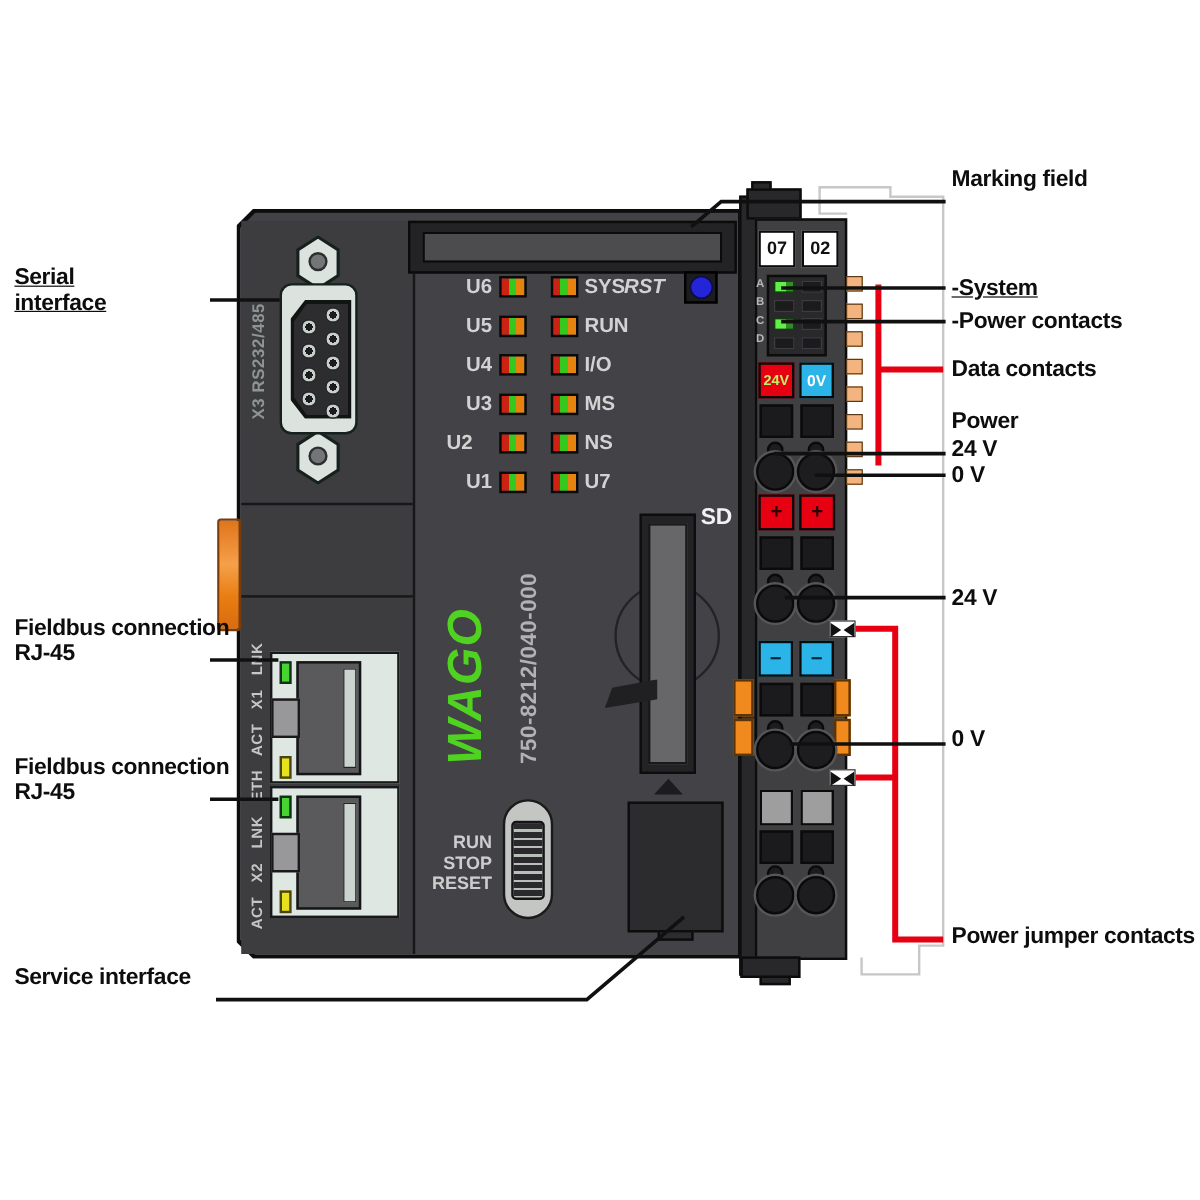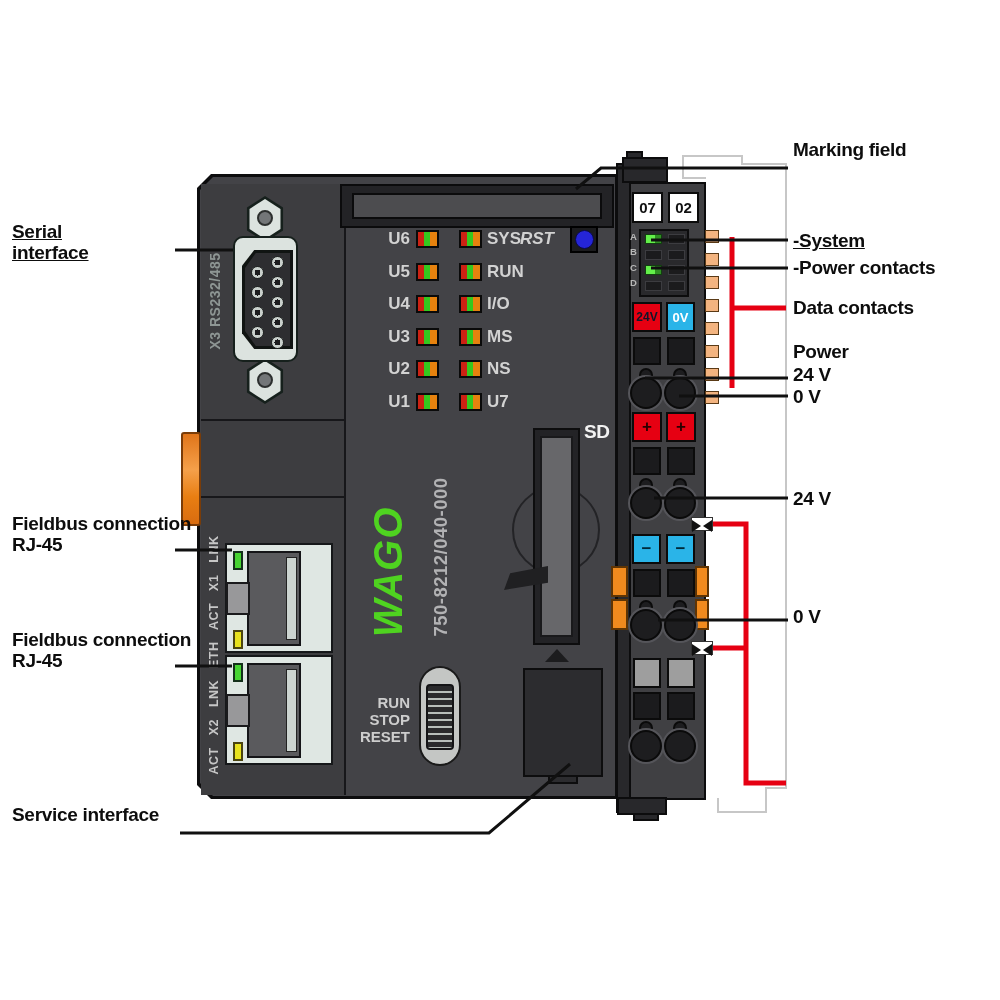--- a/index.html
+++ b/index.html
@@ -101,21 +101,21 @@
   <div class="ledlabel" style="left:372px;top:294px;width:38px;text-align:right;">U4</div>
   <div class="led" style="left:416px;top:295px;"></div>
   <div class="led" style="left:459px;top:295px;"></div>
   <div class="ledlabel" style="left:487px;top:294px;width:60px;">I/O</div>
 
   <div class="ledlabel" style="left:372px;top:327px;width:38px;text-align:right;">U3</div>
   <div class="led" style="left:416px;top:328px;"></div>
   <div class="led" style="left:459px;top:328px;"></div>
   <div class="ledlabel" style="left:487px;top:327px;width:60px;">MS</div>
 
-  <div class="ledlabel" style="left:372px;top:359px;width:38px;text-align:right;">U2</div>
+  <div class="ledlabel" style="left:372px;top:359px;width:38px;">U2</div>
   <div class="led" style="left:416px;top:360px;"></div>
   <div class="led" style="left:459px;top:360px;"></div>
   <div class="ledlabel" style="left:487px;top:359px;width:60px;">NS</div>
 
   <div class="ledlabel" style="left:372px;top:392px;width:38px;text-align:right;">U1</div>
   <div class="led" style="left:416px;top:393px;"></div>
   <div class="led" style="left:459px;top:393px;"></div>
   <div class="ledlabel" style="left:487px;top:392px;width:60px;">U7</div>
 
   <div class="ledlabel" style="left:520px;top:229px;width:46px;text-align:left;font-style:italic;">RST</div>
@@ -192,21 +192,21 @@
   <div class="tletter" style="left:629px;top:277px;">D</div>
   <div class="tled on" style="left:645px;top:234px;"></div>
   <div class="tled off" style="left:668px;top:234px;"></div>
   <div class="tled off" style="left:645px;top:250px;"></div>
   <div class="tled off" style="left:668px;top:250px;"></div>
   <div class="tled on" style="left:645px;top:265px;"></div>
   <div class="tled off" style="left:668px;top:265px;"></div>
   <div class="tled off" style="left:645px;top:281px;"></div>
   <div class="tled off" style="left:668px;top:281px;"></div>
 
-  <div class="redsq" style="left:632px;top:302px;font-size:12px;color:#0f172a;">
+  <div class="redsq" style="left:632px;top:302px;font-size:12px;color:#bef264;">
     <span>24V</span>
   </div>
   <div class="bluesq" style="left:666px;top:302px;font-size:13px;color:#ffffff;">
     <span>0V</span>
   </div>
 
   <div class="dsq" style="left:633px;top:337px;"></div>
   <div class="dsq" style="left:667px;top:337px;"></div>
   <div class="kh" style="left:629px;top:368px;">
       <div class="small"></div>
@@ -319,13 +319,14 @@
 
   <div class="lbl" style="left:793px;top:139px;">Marking field</div>
   <div class="lbl" style="left:793px;top:230px;text-decoration:underline;">-System</div>
   <div class="lbl" style="left:793px;top:257px;">-Power contacts</div>
   <div class="lbl" style="left:793px;top:297px;">Data contacts</div>
   <div class="lbl" style="left:793px;top:341px;">Power</div>
   <div class="lbl" style="left:793px;top:364px;">24 V</div>
   <div class="lbl" style="left:793px;top:386px;">0 V</div>
   <div class="lbl" style="left:793px;top:488px;">24 V</div>
   <div class="lbl" style="left:793px;top:606px;">0 V</div>
+  <div class="lbl" style="left:793px;top:770px;">Power jumper contacts</div>
 </div>
 
 </body></html>

